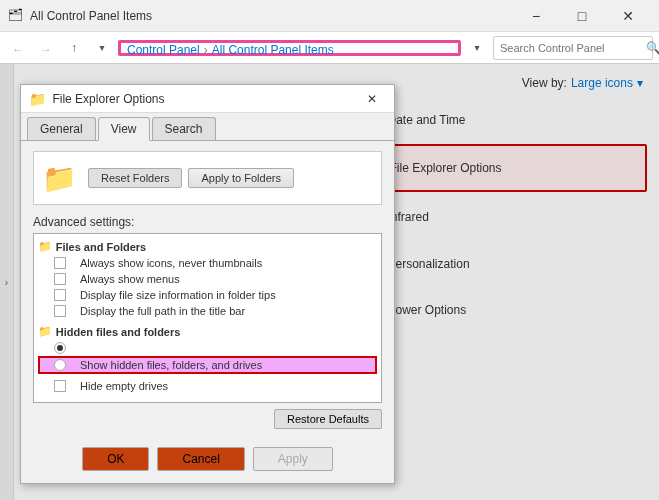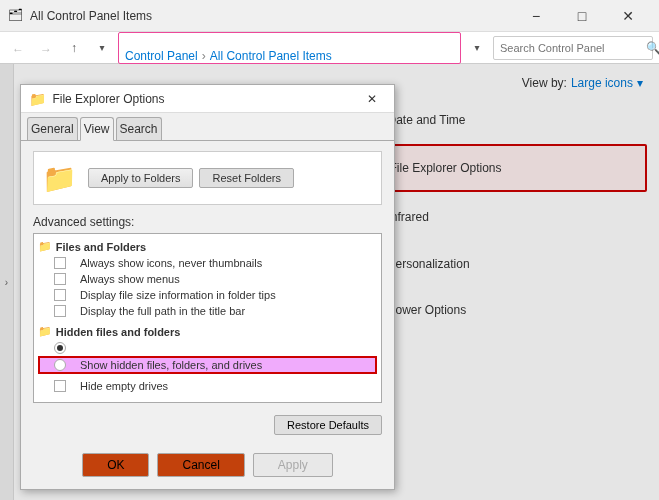--- a/index.html
+++ b/index.html
@@ -37,25 +37,25 @@
     }
     .nav-btn {
       width: 24px; height: 24px;
       border: none; background: transparent;
       cursor: pointer; display: flex; align-items: center; justify-content: center;
       color: #555; font-size: 12px; border-radius: 3px;
     }
     .nav-btn.disabled { color: #bbb; cursor: default; }
     .breadcrumb {
       flex: 1;
-      height: 32px;
-      border: 1px solid #ec4899;
+      height: 16px;
+      border: 3px solid #ec4899;
       border-radius: 2px;
       display: flex;
-      align-items: flex-end;
+      align-items: flex-start;
       padding: 0 6px;
       font-size: 12px;
       color: #333;
       background: white;
     }
     .breadcrumb-sep { color: #888; margin: 0 4px; }
     .search-box {
       height: 24px;
       width: 160px;
       border: 1px solid #ccc;
@@ -177,21 +177,21 @@
 
     
     .dialog-tabs {
       display: flex;
       background: #f0f0f0;
       padding: 4px 6px 0;
       border-bottom: 1px solid #aaa;
       gap: 2px;
     }
     .dialog-tab {
-      padding: 4px 3px;
+      padding: 4px 12px;
       font-size: 12px;
       cursor: pointer;
       border: 1px solid #aaa;
       border-bottom: none;
       background: #e0e0e0;
       color: #333;
       border-radius: 3px 3px 0 0;
     }
     .dialog-tab.active {
       background: #f0f0f0;
@@ -281,21 +281,21 @@
       flex-shrink: 0;
     }
     .adv-radio.checked::after {
       content: '';
       width: 6px; height: 6px;
       background: #333;
       border-radius: 50%;
     }
     .restore-btn-row {
       display: flex; justify-content: flex-end;
-      margin-top: 12px;
+      margin-top: 6px;
     }
     .restore-btn {
       padding: 3px 12px;
       font-size: 11px;
       border: 1px solid #aaa;
       background: #e0e0e0;
       cursor: pointer;
       border-radius: 2px;
     }
 
@@ -458,22 +458,22 @@
       <div class="dialog-tab active">View</div>
       <div class="dialog-tab">Search</div>
     </div>
 
     <div class="dialog-body">
 
       <div class="folder-views-section">
         <div class="fv-icon">📁</div>
         <div>
           <div class="fv-buttons">
+            <button class="fv-btn">Reset Folders</button>
             <button class="fv-btn apply-btn">Apply to Folders</button>
-            <button class="fv-btn">Reset Folders</button>
           </div>
         </div>
       </div>
 
       <div class="advanced-label">Advanced settings:</div>
 
       <div class="advanced-list">
 
         <div class="adv-folder-group">
           <div class="adv-folder-header">

